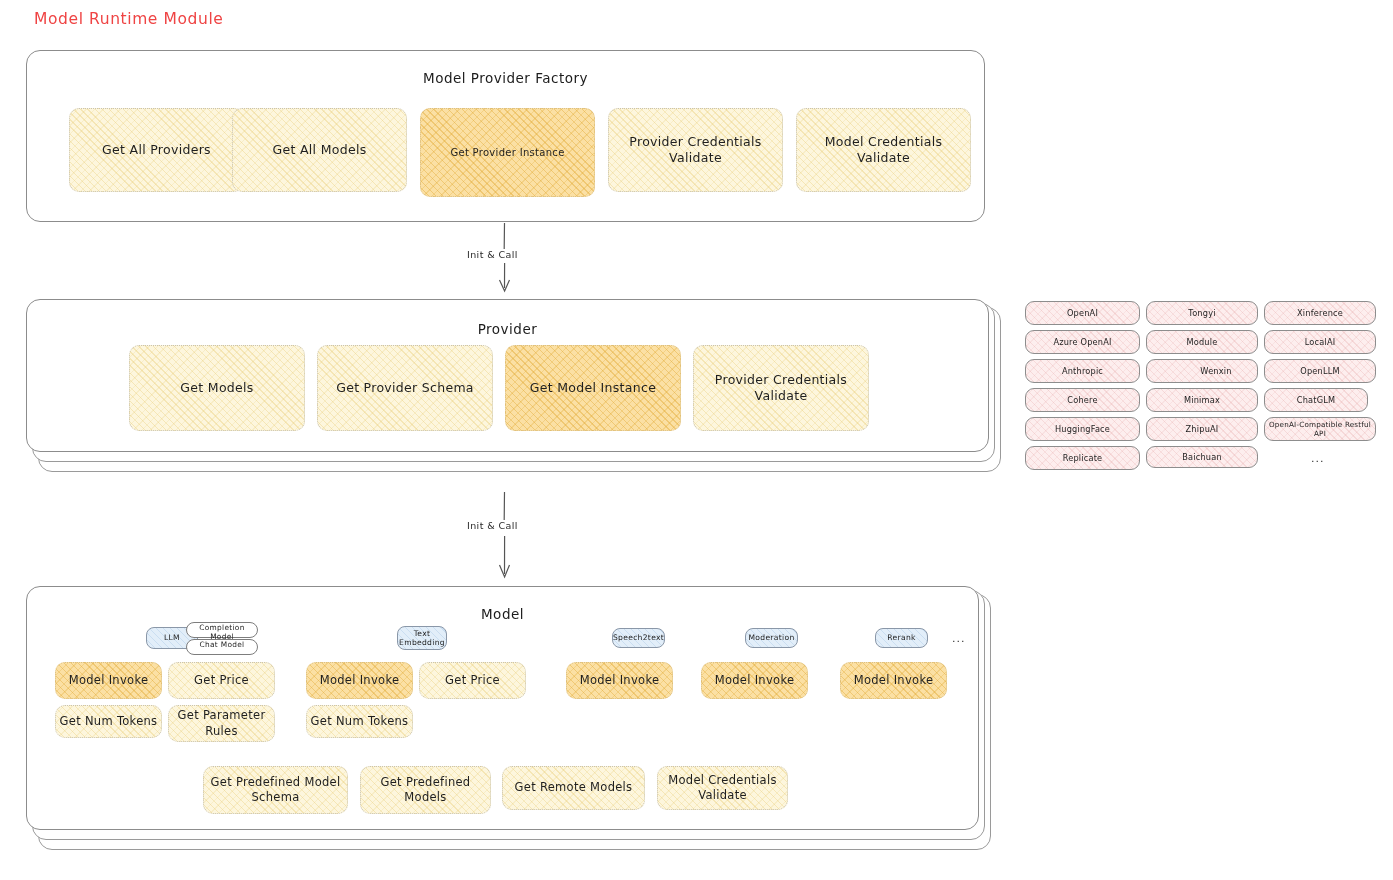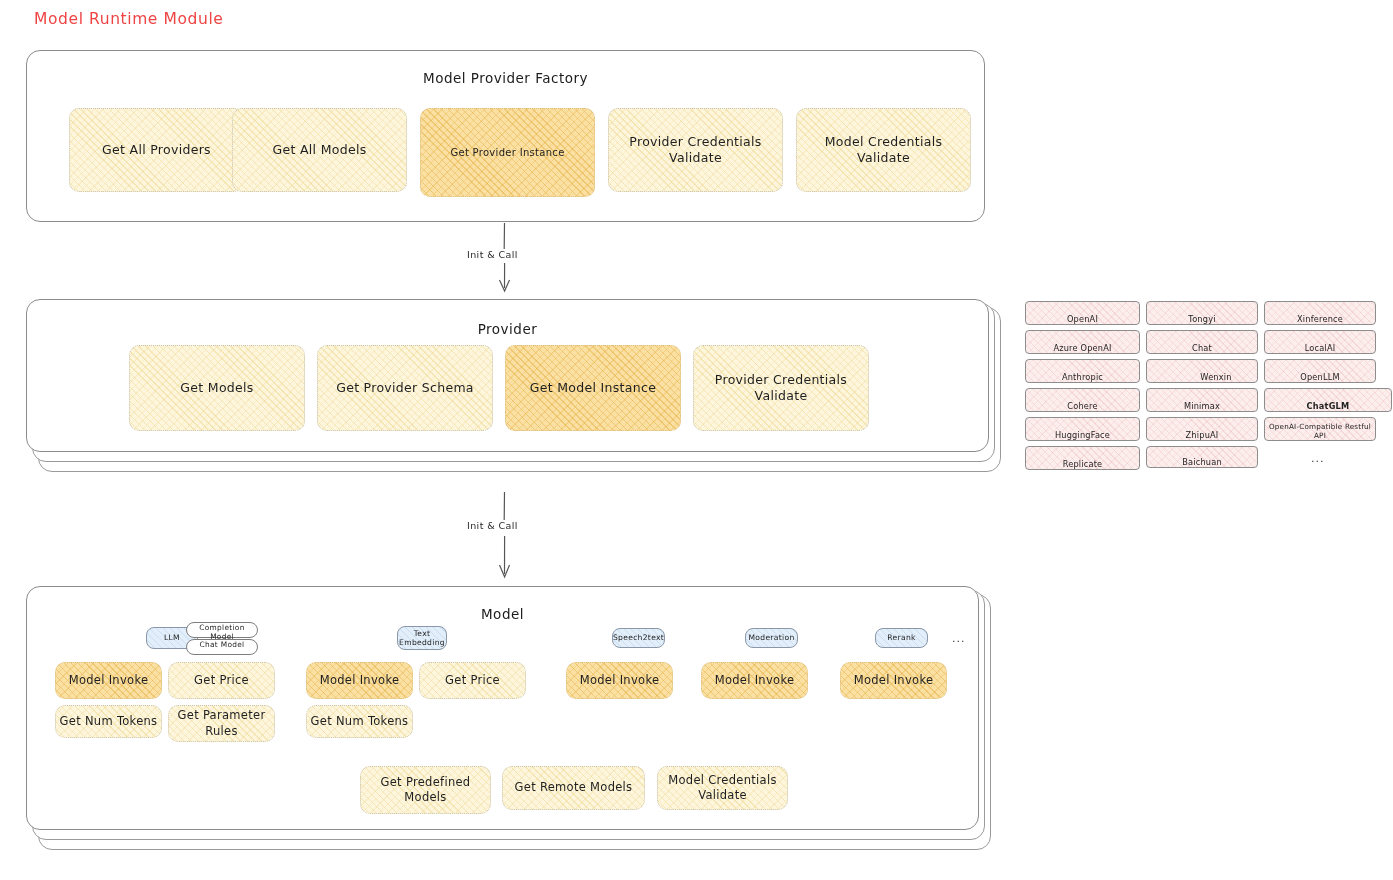--- a/index.html
+++ b/index.html
@@ -63,27 +63,27 @@
   
   .arrow-wrap { position: absolute; }
   .arrow-label {
     position: absolute; font-size: 9.5px; color: #2b2b2b;
     white-space: nowrap; letter-spacing: .4px;
   }
 
   
   .chip-pink {
     position: absolute;
-    border-radius: 4px;
+    border-radius: 9px;
     border: 1.3px solid #8d8d8d;
     background-color: #fdeeee;
     background-image:
       repeating-linear-gradient(45deg, rgba(224,150,150,.24) 0 1px, rgba(0,0,0,0) 1px 5px),
       repeating-linear-gradient(-45deg, rgba(224,150,150,.14) 0 1px, rgba(0,0,0,0) 1px 6px);
-    display: flex; align-items: flex-end; justify-content: center;
+    display: flex; align-items: center; justify-content: center;
     font-size: 8.2px; color: #1f1f1f; text-align: center; letter-spacing: .2px;
   }
   .ellipsis-dots {
     position: absolute; font-size: 11px; color: #333; letter-spacing: 1px;
   }
 
   
   .chip-blue {
     position: absolute;
     border-radius: 8px;
@@ -173,21 +173,21 @@
       <span>HuggingFace</span>
     </div>
   <div class="chip-pink hw" style="left:1025px; top:446px; width:115px; height:24px;">
       <span>Replicate</span>
     </div>
 
   <div class="chip-pink hw" style="left:1146px; top:301px; width:112px; height:24px;">
       <span>Tongyi</span>
     </div>
   <div class="chip-pink hw" style="left:1146px; top:330px; width:112px; height:24px;">
-      <span>Chat</span>
+      <span>Module</span>
     </div>
   <div class="chip-pink hw" style="left:1146px; top:359px; width:112px; height:24px;padding-left:28px;">
       <span>Wenxin</span>
     </div>
   <div class="chip-pink hw" style="left:1146px; top:388px; width:112px; height:24px;">
       <span>Minimax</span>
     </div>
   <div class="chip-pink hw" style="left:1146px; top:417px; width:112px; height:24px;">
       <span>ZhipuAI</span>
     </div>
@@ -197,21 +197,21 @@
 
   <div class="chip-pink hw" style="left:1264px; top:301px; width:112px; height:24px;">
       <span>Xinference</span>
     </div>
   <div class="chip-pink hw" style="left:1264px; top:330px; width:112px; height:24px;">
       <span>LocalAI</span>
     </div>
   <div class="chip-pink hw" style="left:1264px; top:359px; width:112px; height:24px;">
       <span>OpenLLM</span>
     </div>
-  <div class="chip-pink hw" style="left:1264px; top:388px; width:128px; height:24px;font-weight:bold;">
+  <div class="chip-pink hw" style="left:1264px; top:388px; width:104px; height:24px;">
       <span>ChatGLM</span>
     </div>
   <div class="chip-pink hw" style="left:1264px; top:417px; width:112px; height:24px; font-size:7.2px;">
       <span>OpenAI-Compatible Restful API</span>
     </div>
   <div class="ellipsis-dots hw" style="left:1311px; top:452px;">...</div>
 
   <div class="arrow-wrap" style="left:460px; top:492px; width:90px; height:90px;">
     <svg width="90" height="90" viewBox="0 0 90 90">
       <path d="M44.5 0 L44.2 28 M44.6 44 L44.5 82" stroke="#555" stroke-width="1.2" fill="none"></path>
@@ -278,20 +278,23 @@
 
   <div class="chip-blue hw" style="left:859px; top:628px; width:53px; height:20px;">
     <span>Rerank</span>
   </div>
   <div class="mbox hl hw" style="left:840px; top:662px; width:107px; height:37px; font-size:11.5px;">
     <span>Model Invoke</span>
   </div>
 
   <div class="ellipsis-dots hw" style="left:952px; top:632px;">...</div>
 
+  <div class="mbox hw" style="left:203px; top:766px; width:145px; height:48px; font-size:11.5px;">
+    <span>Get Predefined Model Schema</span>
+  </div>
   <div class="mbox hw" style="left:360px; top:766px; width:131px; height:48px; font-size:11.5px;">
     <span>Get Predefined Models</span>
   </div>
   <div class="mbox hw" style="left:502px; top:766px; width:143px; height:44px; font-size:11.5px;">
     <span>Get Remote Models</span>
   </div>
   <div class="mbox hw" style="left:657px; top:766px; width:131px; height:44px; font-size:11.5px;">
     <span>Model Credentials Validate</span>
   </div>
 

